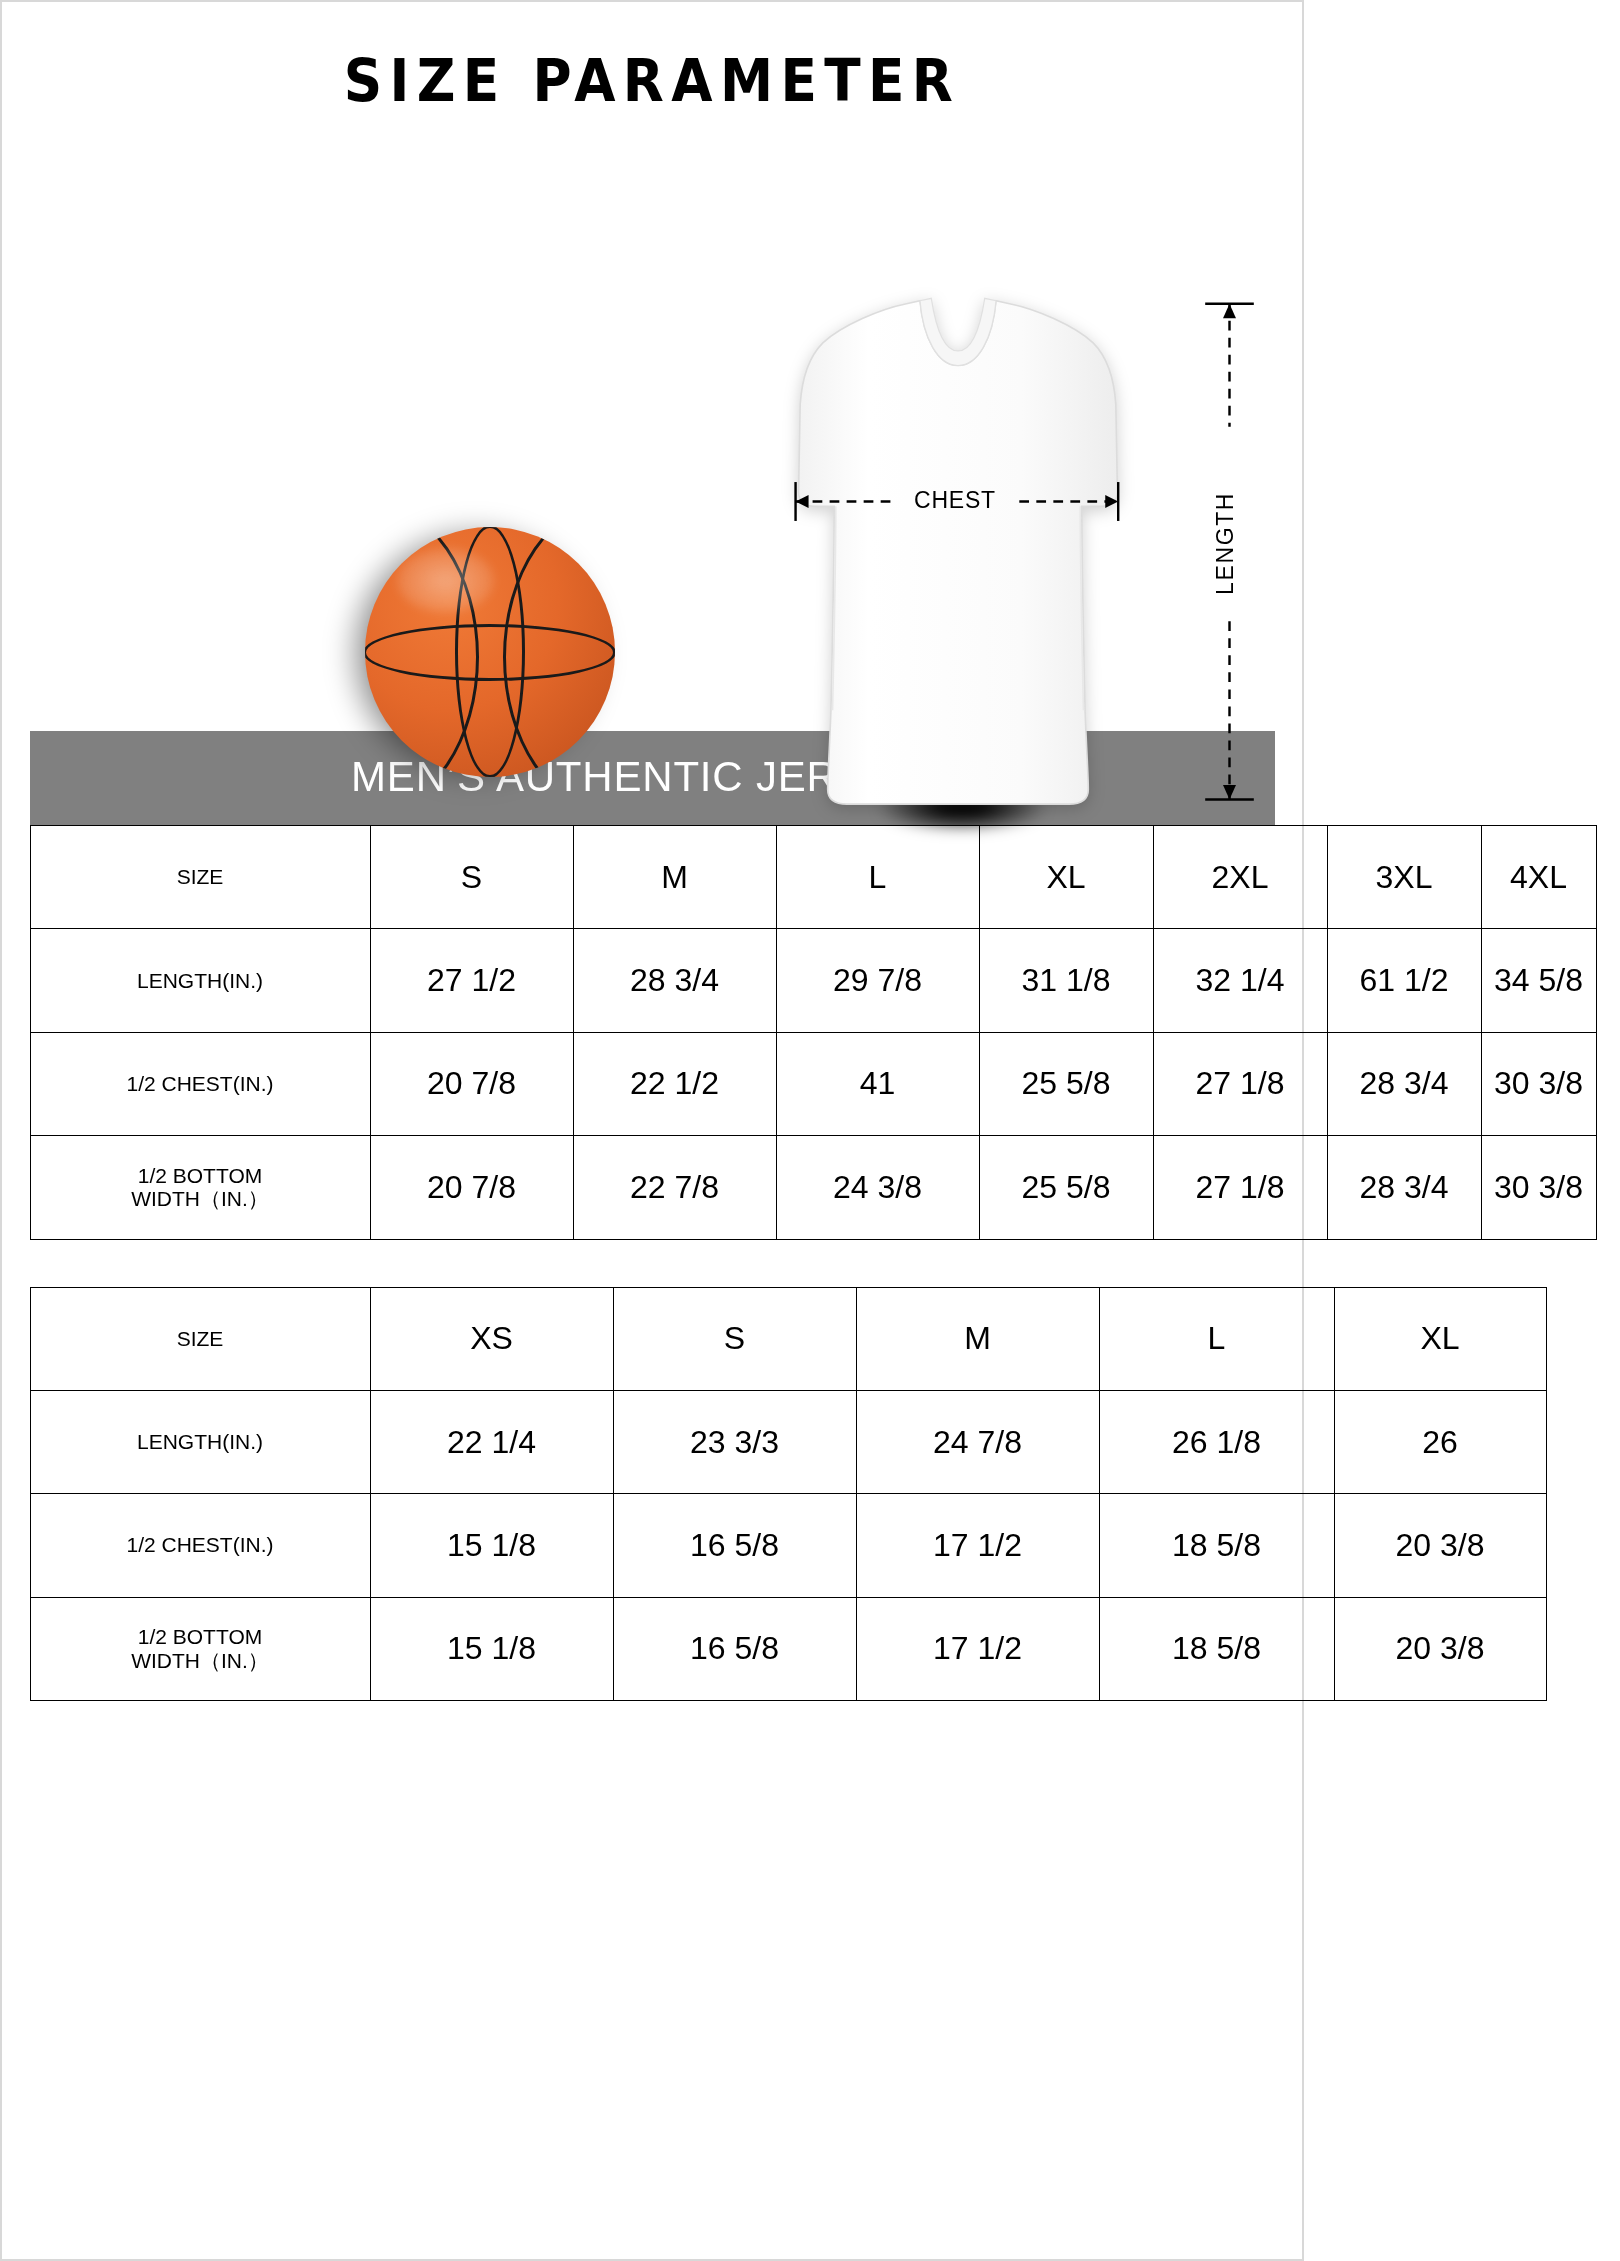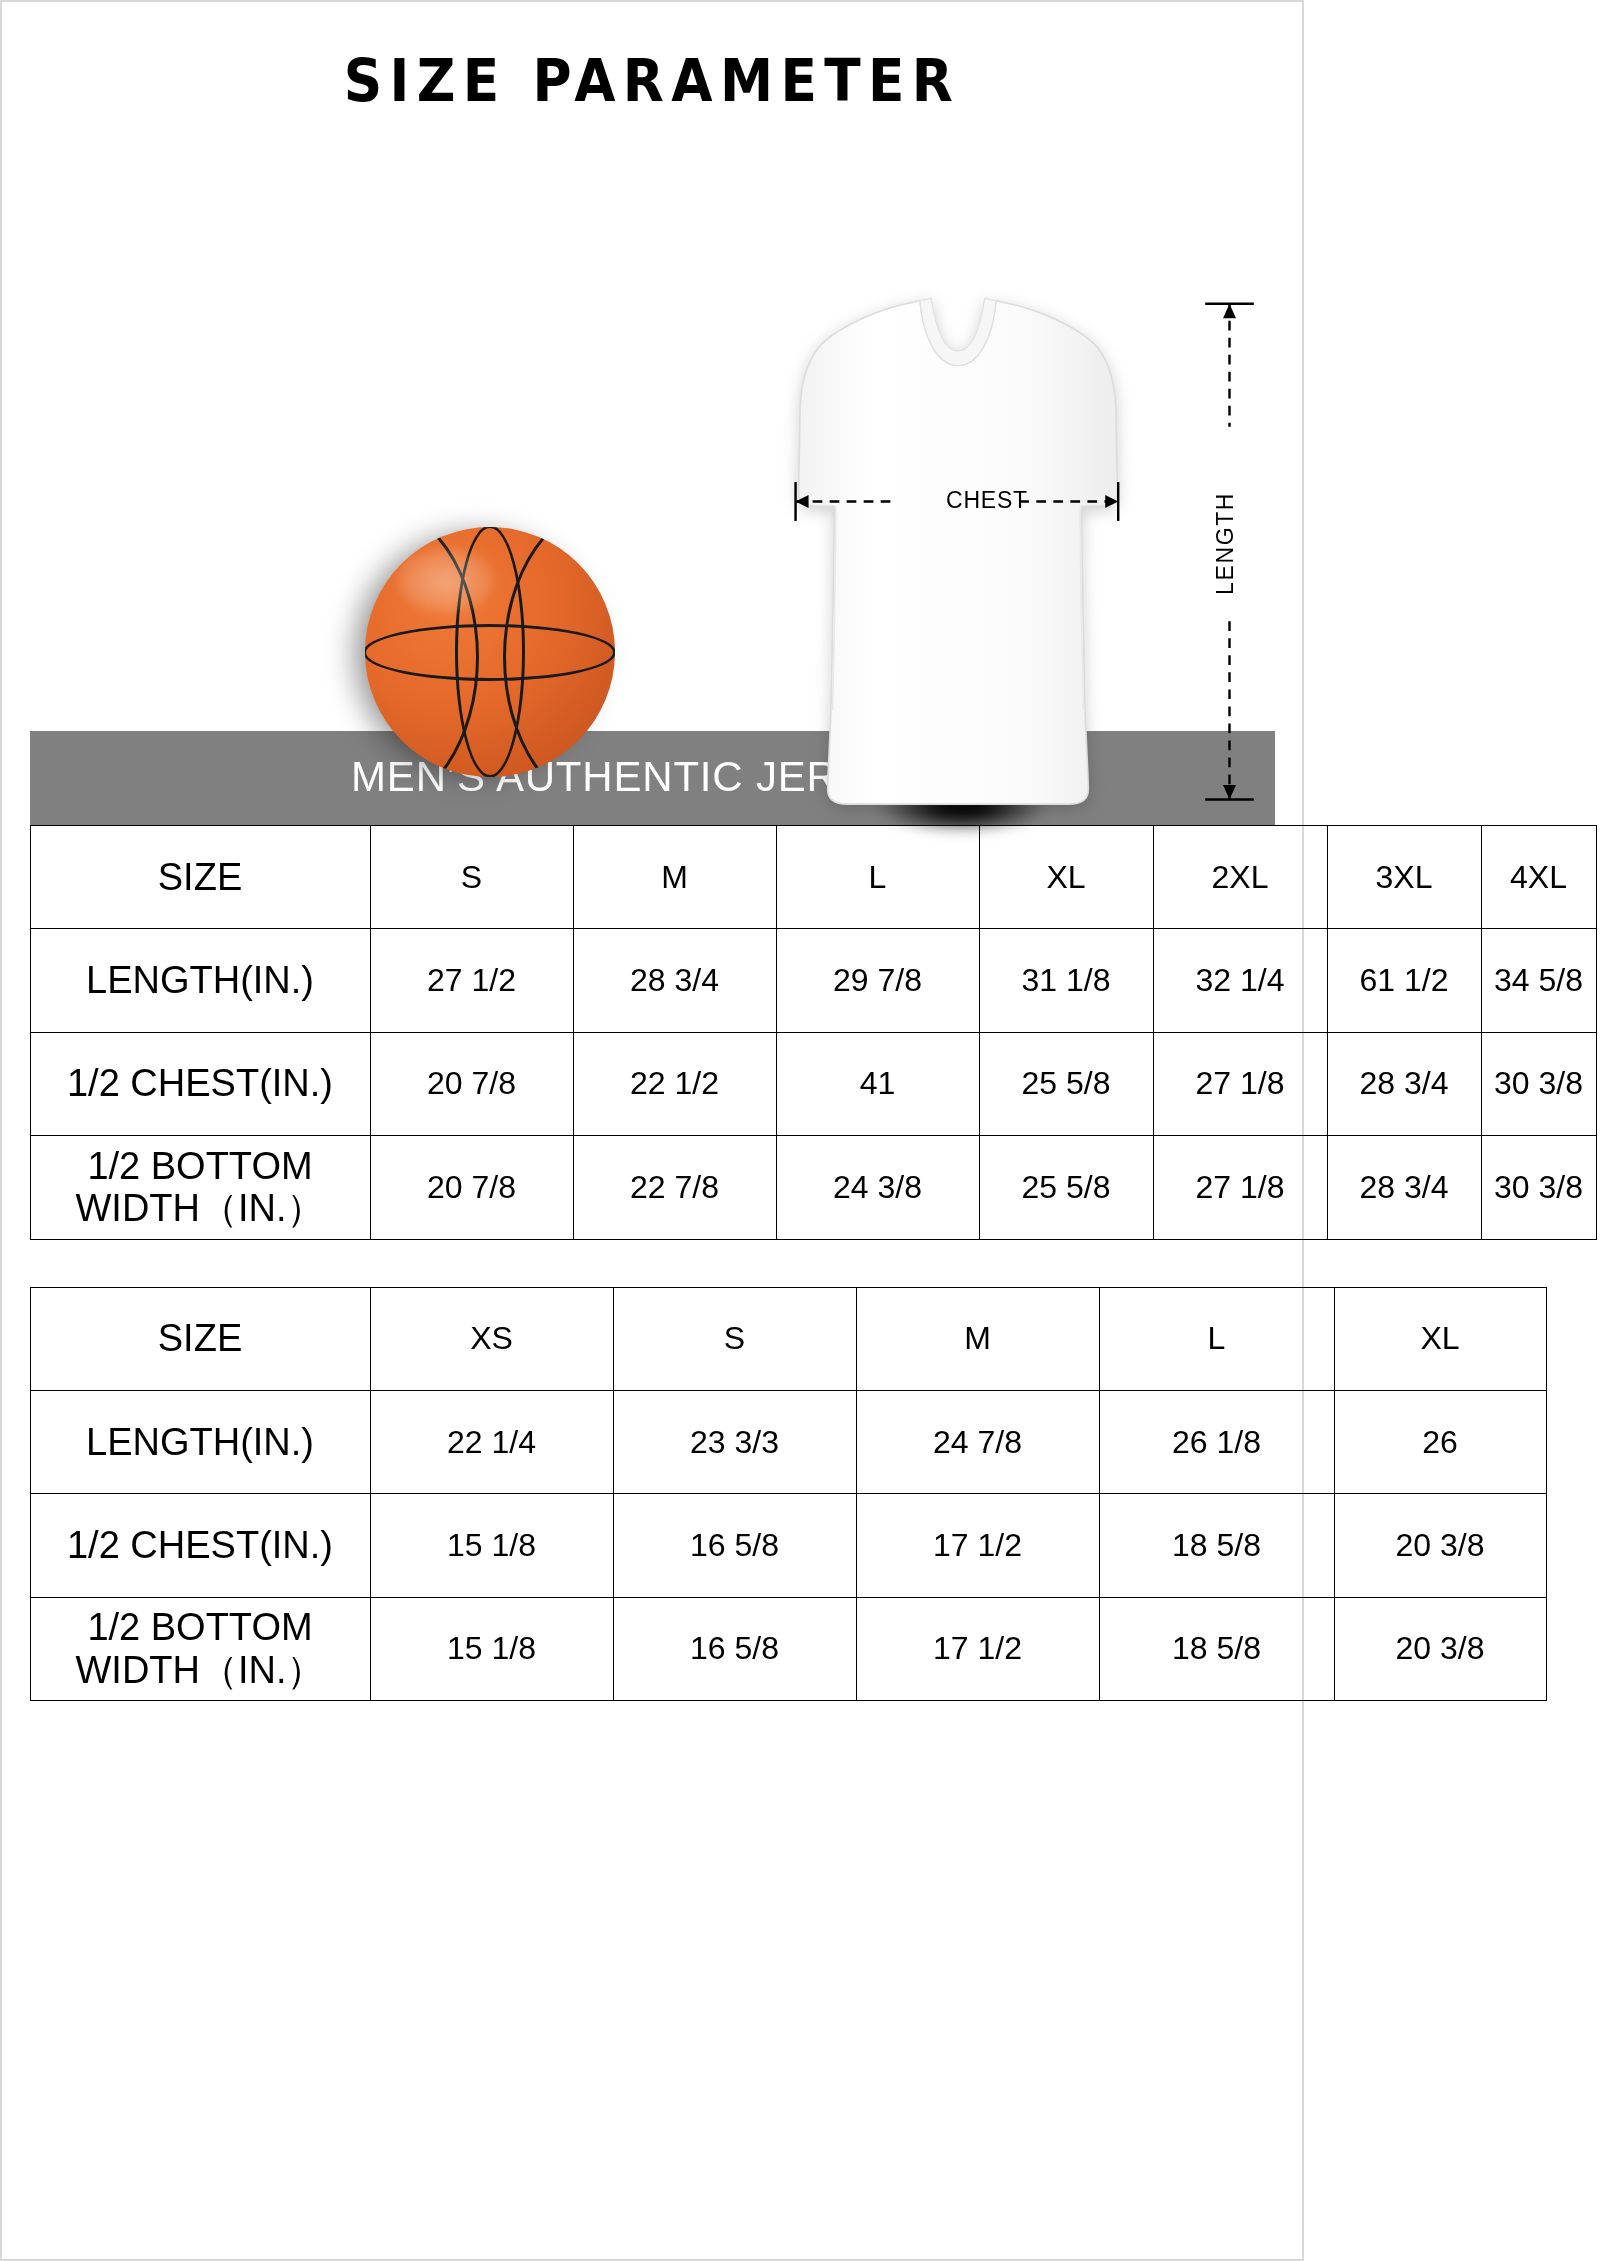--- a/index.html
+++ b/index.html
@@ -179,21 +179,21 @@
   }
   table.size td {
     border: 1.6px solid #000000;
     text-align: center;
     font-size: 32px;
     height: 96px;
     padding: 3.2px 4.9px;
     white-space: nowrap;
   }
   table.size td.rowhead {
-    font-size: 38px;
+    font-size: 21px;
   }
   .two-line {
     line-height: 1.12;
     display: block;
     text-align: center;
   }
   .spacer {
     height: 47px;
   }
 </style>
@@ -235,21 +235,21 @@
       </svg>
 
       <svg style="position:absolute;left:-16px;top:188px;width:381px;height:49px;" viewBox="0 0 470 60" xmlns="http://www.w3.org/2000/svg">
         <line x1="34" y1="30" x2="155" y2="30" stroke="#000" stroke-width="3" stroke-dasharray="12 9"></line>
         <line x1="310" y1="30" x2="432" y2="30" stroke="#000" stroke-width="3" stroke-dasharray="12 9"></line>
         <polygon points="34,30 50,22 50,38" fill="#000"></polygon>
         <polygon points="432,30 416,22 416,38" fill="#000"></polygon>
         <line x1="34" y1="6" x2="34" y2="54" stroke="#000" stroke-width="3"></line>
         <line x1="432" y1="6" x2="432" y2="54" stroke="#000" stroke-width="3"></line>
       </svg>
-      <div class="chest-label" style="left:130px; top:198px;margin-left:32px;">CHEST</div>
+      <div class="chest-label" style="left:130px; top:198px;">CHEST</div>
 
       <svg style="position:absolute;left:413px;top:-8px;width:65px;height:551px;" viewBox="0 0 80 680" xmlns="http://www.w3.org/2000/svg">
         <line x1="40" y1="28" x2="40" y2="180" stroke="#000" stroke-width="3" stroke-dasharray="12 9"></line>
         <line x1="40" y1="420" x2="40" y2="640" stroke="#000" stroke-width="3" stroke-dasharray="12 9"></line>
         <polygon points="40,28 32,46 48,46" fill="#000"></polygon>
         <polygon points="40,640 32,622 48,622" fill="#000"></polygon>
         <line x1="10" y1="28" x2="70" y2="28" stroke="#000" stroke-width="3"></line>
         <line x1="10" y1="640" x2="70" y2="640" stroke="#000" stroke-width="3"></line>
       </svg>
       <div class="length-label" style="left:428px; top:203px;">LENGTH</div>

